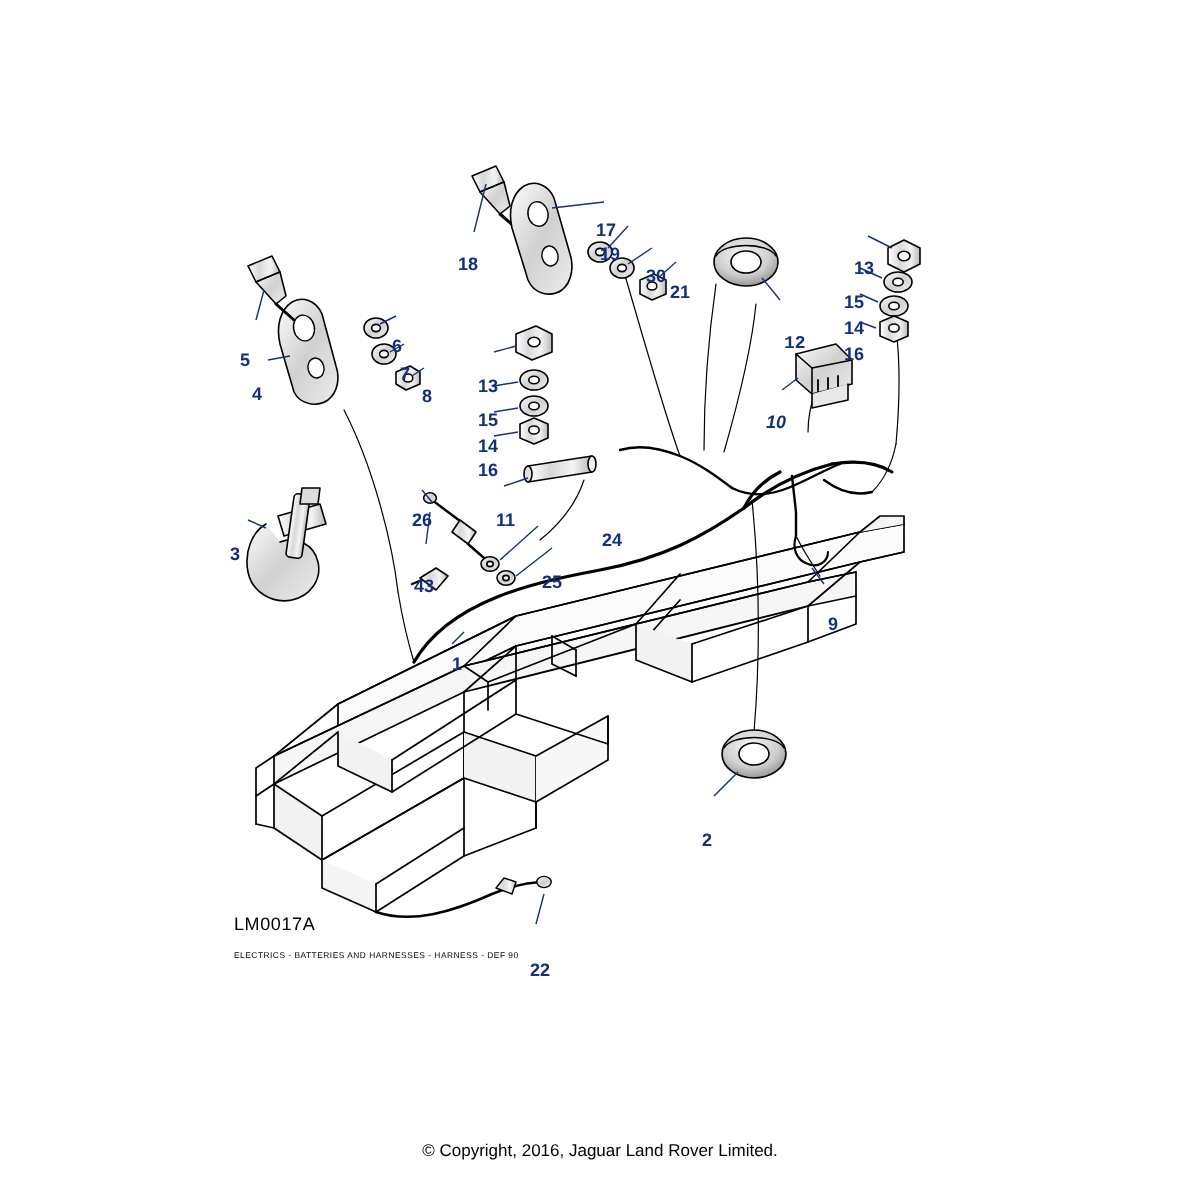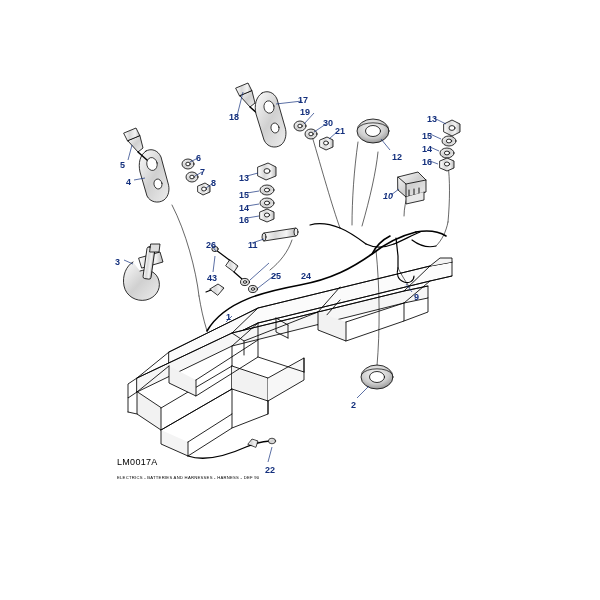--- a/index.html
+++ b/index.html
@@ -27,20 +27,21 @@
     height: 600px;
   }
   .callout {
     position: absolute;
     color: #14307d;
     font-family: "Liberation Sans", sans-serif;
     font-size: 9px;
     font-weight: bold;
     line-height: 1;
     white-space: nowrap;
+    margin-top: 15px;
   }
   .part-code {
     position: absolute;
     left: 117px;
     top: 457px;
     color: #000000;
     font-family: Liberation Sans, sans-serif;
     font-size: 9px;
     letter-spacing: 0.3px;
   }
@@ -334,35 +335,36 @@
   <div class="callout" style="left:351px; top:401px;">2</div>
   <div class="callout" style="left:115px; top:258px;">3</div>
   <div class="callout" style="left:126px; top:178px;">4</div>
   <div class="callout" style="left:120px; top:161px;">5</div>
   <div class="callout" style="left:196px; top:154px;">6</div>
   <div class="callout" style="left:200px; top:168px;">7</div>
   <div class="callout" style="left:211px; top:179px;">8</div>
   <div class="callout" style="left:414px; top:293px;">9</div>
   <div class="callout" style="left:383px; top:192px;font-style:italic;">10</div>
   <div class="callout" style="left:248px; top:241px;">11</div>
-  <div class="callout" style="left:392px; top:153px;">12</div>
+  <div class="callout" style="left:392px; top:153px;font-family:Liberation Mono, monospace;">12</div>
   <div class="callout" style="left:239px; top:174px;">13</div>
   <div class="callout" style="left:239px; top:204px;">14</div>
   <div class="callout" style="left:239px; top:191px;">15</div>
   <div class="callout" style="left:239px; top:216px;">16</div>
   <div class="callout" style="left:427px; top:115px;">13</div>
   <div class="callout" style="left:422px; top:132px;">15</div>
   <div class="callout" style="left:422px; top:145px;">14</div>
   <div class="callout" style="left:422px; top:158px;">16</div>
   <div class="callout" style="left:298px; top:96px;">17</div>
   <div class="callout" style="left:229px; top:113px;">18</div>
   <div class="callout" style="left:300px; top:108px;">19</div>
   <div class="callout" style="left:323px; top:119px;">30</div>
   <div class="callout" style="left:335px; top:127px;">21</div>
   <div class="callout" style="left:265px; top:466px;">22</div>
   <div class="callout" style="left:207px; top:274px;">43</div>
-  <div class="callout" style="left:265px; top:272px;padding-left:36px;">24</div>
+  <div class="callout" style="left:265px; top:251px;padding-left:36px;">24</div>
   <div class="callout" style="left:271px; top:272px;text-align:center;">25</div>
   <div class="callout" style="left:206px; top:241px;">26</div>
 
   <div class="part-code">LM0017A</div>
   <div class="caption">ELECTRICS - BATTERIES AND  HARNESSES - HARNESS - DEF 90</div>
+  <div class="copyright">© Copyright, 2016, Jaguar Land Rover Limited.</div>
 </div>
 
 </body></html>

